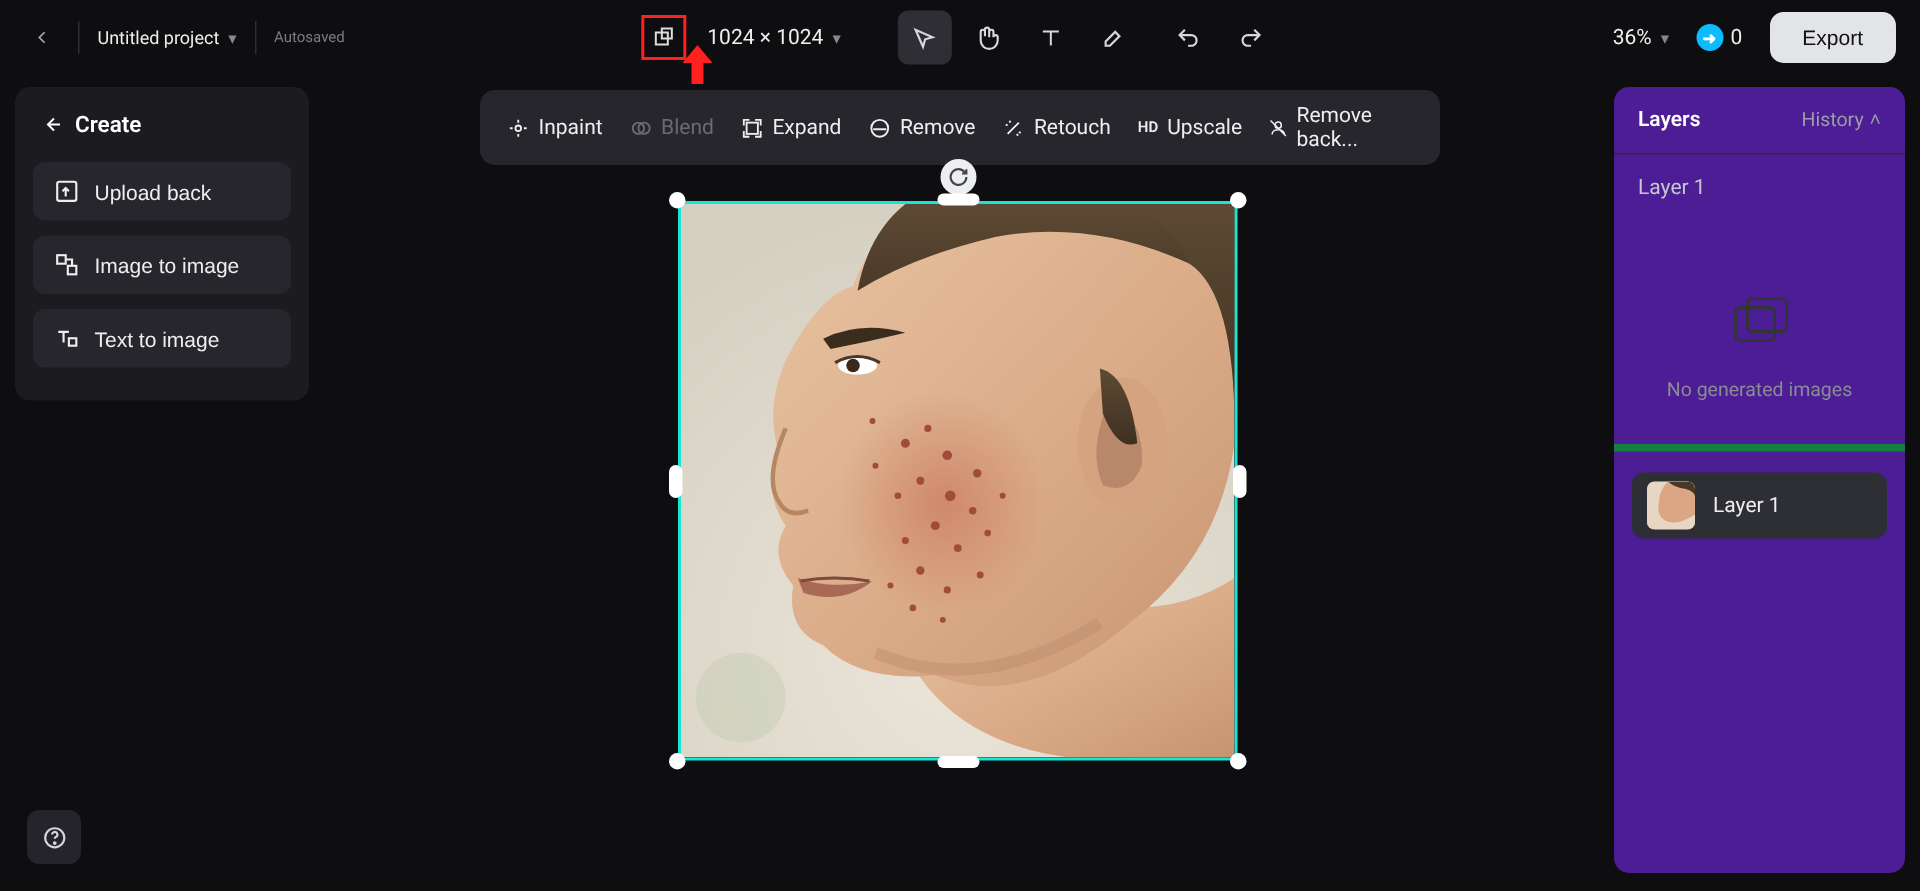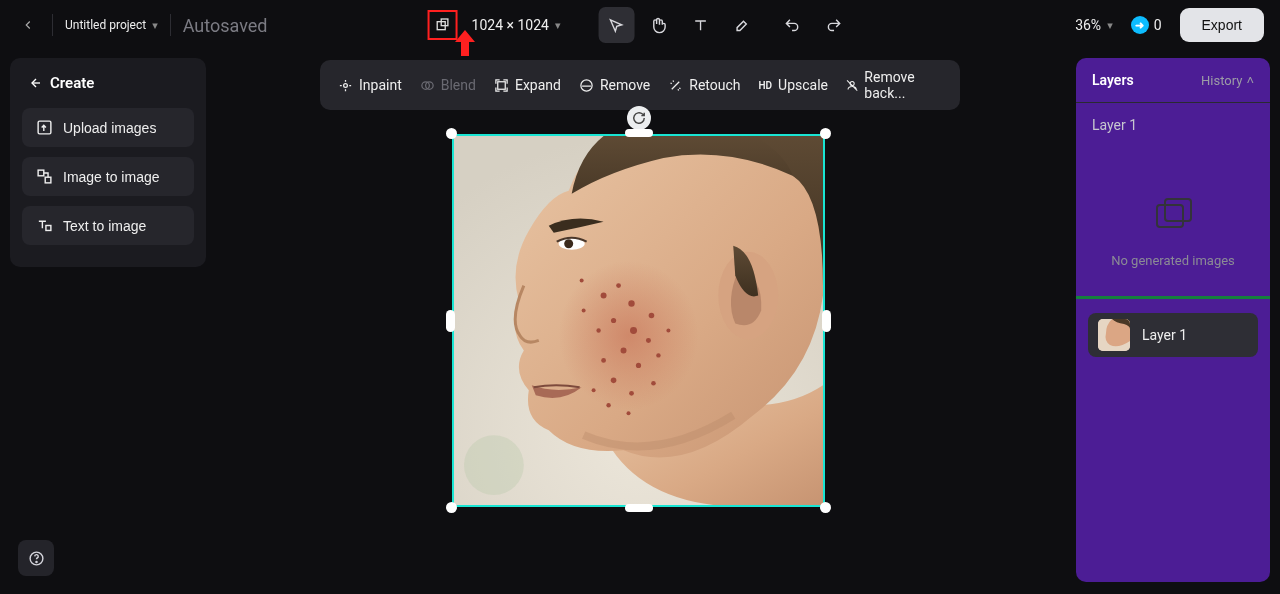--- a/index.html
+++ b/index.html
@@ -21,21 +21,21 @@
 }
 .back-btn {
   width: 24px; height: 24px;
   display:flex;align-items:center;justify-content:center;
   color:#aaa; cursor:pointer;
 }
 .vline { width:1px; height:22px; background:#2d2d33; }
 .project-title-wrap { display:flex; align-items:center; gap:6px; }
 .project-title { font-size:12px; color:#eee; }
 .chevron { color:#888; font-size:11px; }
-.autosaved { color:#7b7b83; font-size:18px; }
+.autosaved { color:#7b7b83; font-size:10px; }
 .top-center {
   position:absolute;
   left:50%;
   transform:translateX(-50%);
   display:flex;
   align-items:center;
   gap:14px;
   height:50px;
   top:0;
 }
@@ -166,21 +166,21 @@
   padding:14px 16px;
   border-bottom:1px solid #2a2a31;
 }
 .rp-tab { font-size:14px; font-weight:600; color:#fff; }
 .rp-hist { font-size:13px; color:#9c9ca6; display:flex; align-items:center; gap:4px; cursor:pointer;}
 .layer-label { padding:14px 16px 6px; font-size:14px; color:#c7c7cf; }
 .no-gen {
   flex:0 0 auto;
   display:flex; flex-direction:column; align-items:center;
   padding:56px 0 28px;
-  border-bottom:3px solid #15803d;
+  border-bottom:5px solid #15803d;
 }
 .no-gen-txt { color:#8b8b95; font-size:13px; margin-top:18px;}
 .empty-icon { color:#33333a; }
 .layer-item {
   display:flex; align-items:center; gap:12px;
   background:#2e2e35;
   border-radius:8px;
   margin:14px 12px;
   padding:6px 10px;
 }
@@ -303,21 +303,21 @@
         <polyline points="15 18 9 12 15 6"></polyline>
         <line x1="9" y1="12" x2="21" y2="12"></line>
       </svg>
     <span>Create</span>
   </div>
   <button class="sidebar-btn">
     <svg width="17" height="17" viewBox="0 0 24 24" fill="none" stroke="currentColor" stroke-width="2">
         <rect x="3" y="3" width="18" height="18" rx="2"></rect>
         <path d="M8 12l3-3 3 3M11 9v8"></path>
       </svg>
-    <span>Upload images</span>
+    <span>Upload back</span>
   </button>
   <button class="sidebar-btn">
     <svg width="17" height="17" viewBox="0 0 24 24" fill="none" stroke="currentColor" stroke-width="2">
         <rect x="3" y="3" width="8" height="8"></rect>
         <rect x="13" y="13" width="8" height="8"></rect>
         <path d="M11 7h6v6"></path>
       </svg>
     <span>Image to image</span>
   </button>
   <button class="sidebar-btn">

